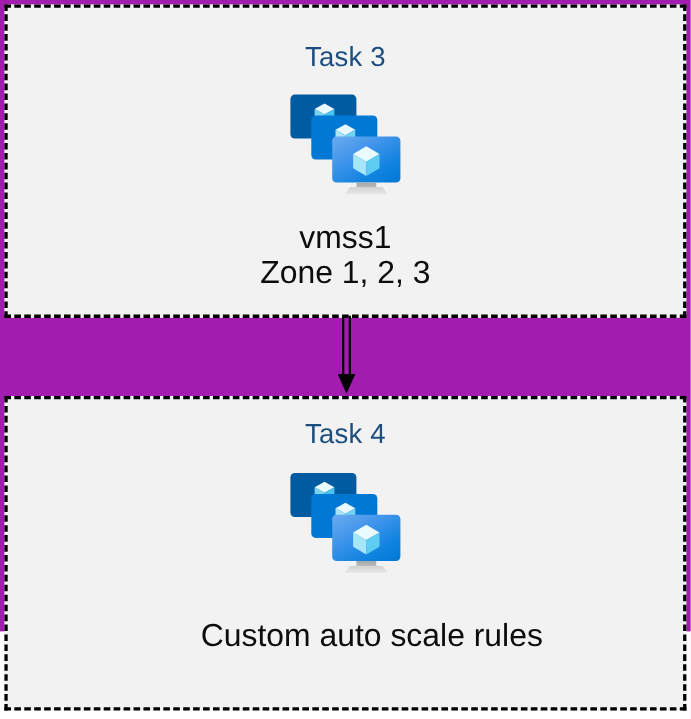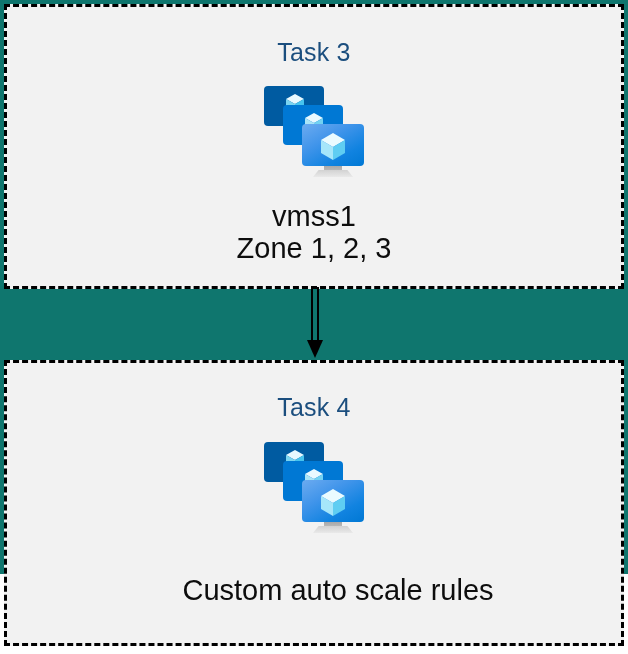--- a/index.html
+++ b/index.html
@@ -13,21 +13,21 @@
     position: relative;
     font-family: "Liberation Sans", sans-serif;
     overflow: hidden;
   }
 
   .canvas {
     position: absolute;
     left: 0; top: 0;
     width: 628px;
     height: 574px;
-    background: #0f766e;
+    background: #a21caf;
   }
 
   
   .task-box {
     position: absolute;
     box-sizing: border-box;
     background: #f2f2f2;
     border: 3px dashed #000000;
     display: flex;
     flex-direction: column;
@@ -47,21 +47,21 @@
   }
 
   .task-title {
     color: #1b4e7e;
     font-size: 25px;
     line-height: 1;
     letter-spacing: 0.2px;
     white-space: nowrap;
   }
   #box-task3 .task-title { margin-top: 33px; }
-  #box-task4 .task-title { margin-top: 32px; }
+  #box-task4 .task-title { margin-top: 20px; }
 
   .task-caption {
     color: #0d0d0d;
     font-size: 29px;
     line-height: 32px;
     text-align: center;
     white-space: pre-line;
   }
 
   

